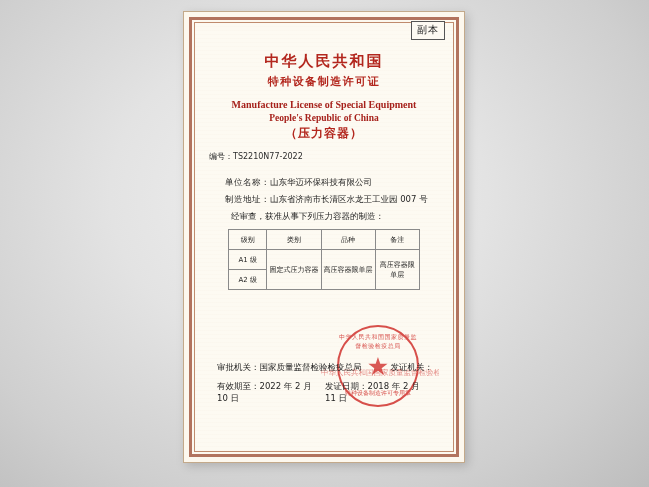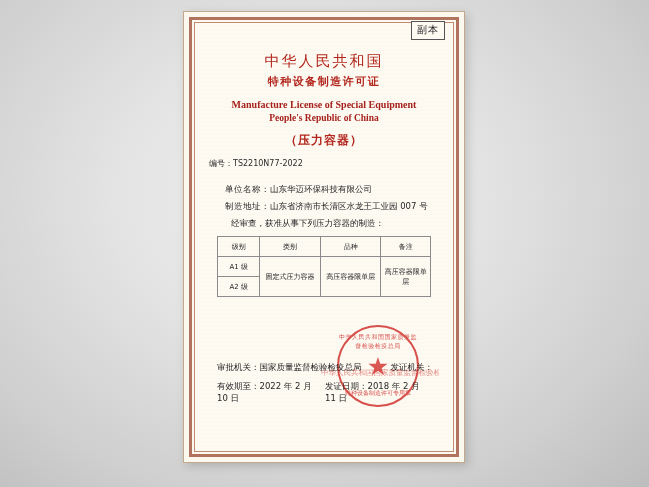--- a/index.html
+++ b/index.html
@@ -71,21 +71,21 @@
     letter-spacing: 1px;
     font-family: "DejaVu Sans", sans-serif;
   }
   .titles {
     text-align: center;
     margin-top: 18px;
   }
   .t-cn1 {
     color: #b3271e;
     font-size: 15px;
-    font-weight: normal;
+    font-weight: bold;
     letter-spacing: 2px;
     font-family: "DejaVu Sans", sans-serif;
     line-height: 20px;
   }
   .t-cn2 {
     color: #b3271e;
     font-size: 11px;
     font-weight: bold;
     letter-spacing: 1.5px;
     font-family: "DejaVu Sans", sans-serif;
@@ -106,21 +106,20 @@
     font-family: "Liberation Serif", serif;
     line-height: 13px;
     margin-top: 1px;
   }
   .t-cn3 {
     color: #b3271e;
     font-size: 12px;
     font-weight: bold;
     letter-spacing: 1px;
     font-family: "DejaVu Sans", sans-serif;
-    margin-top: 7px;
   }
   .serial-row {
     text-align: left;
     margin-top: 9px;
     padding-right: 4px;
     font-size: 8px;
     color: #2b2b2b;
     font-family: "DejaVu Sans", sans-serif;
   }
   .body-lines {
@@ -136,21 +135,21 @@
   }
   .approval {
     margin-top: 3px;
     padding-left: 22px;
     font-size: 8.5px;
     color: #1f1f1f;
     font-family: "DejaVu Sans", sans-serif;
   }
   table.scope {
     margin: 6px auto 0 auto;
-    width: 214px;
+    width: 192px;
     border-collapse: collapse;
     font-family: "DejaVu Sans", sans-serif;
   }
   table.scope th, table.scope td {
     border: 1px solid #8a8a8a;
     font-size: 7px;
     color: #1d1d1d;
     text-align: center;
     padding: 3px 1px;
     font-weight: normal;

